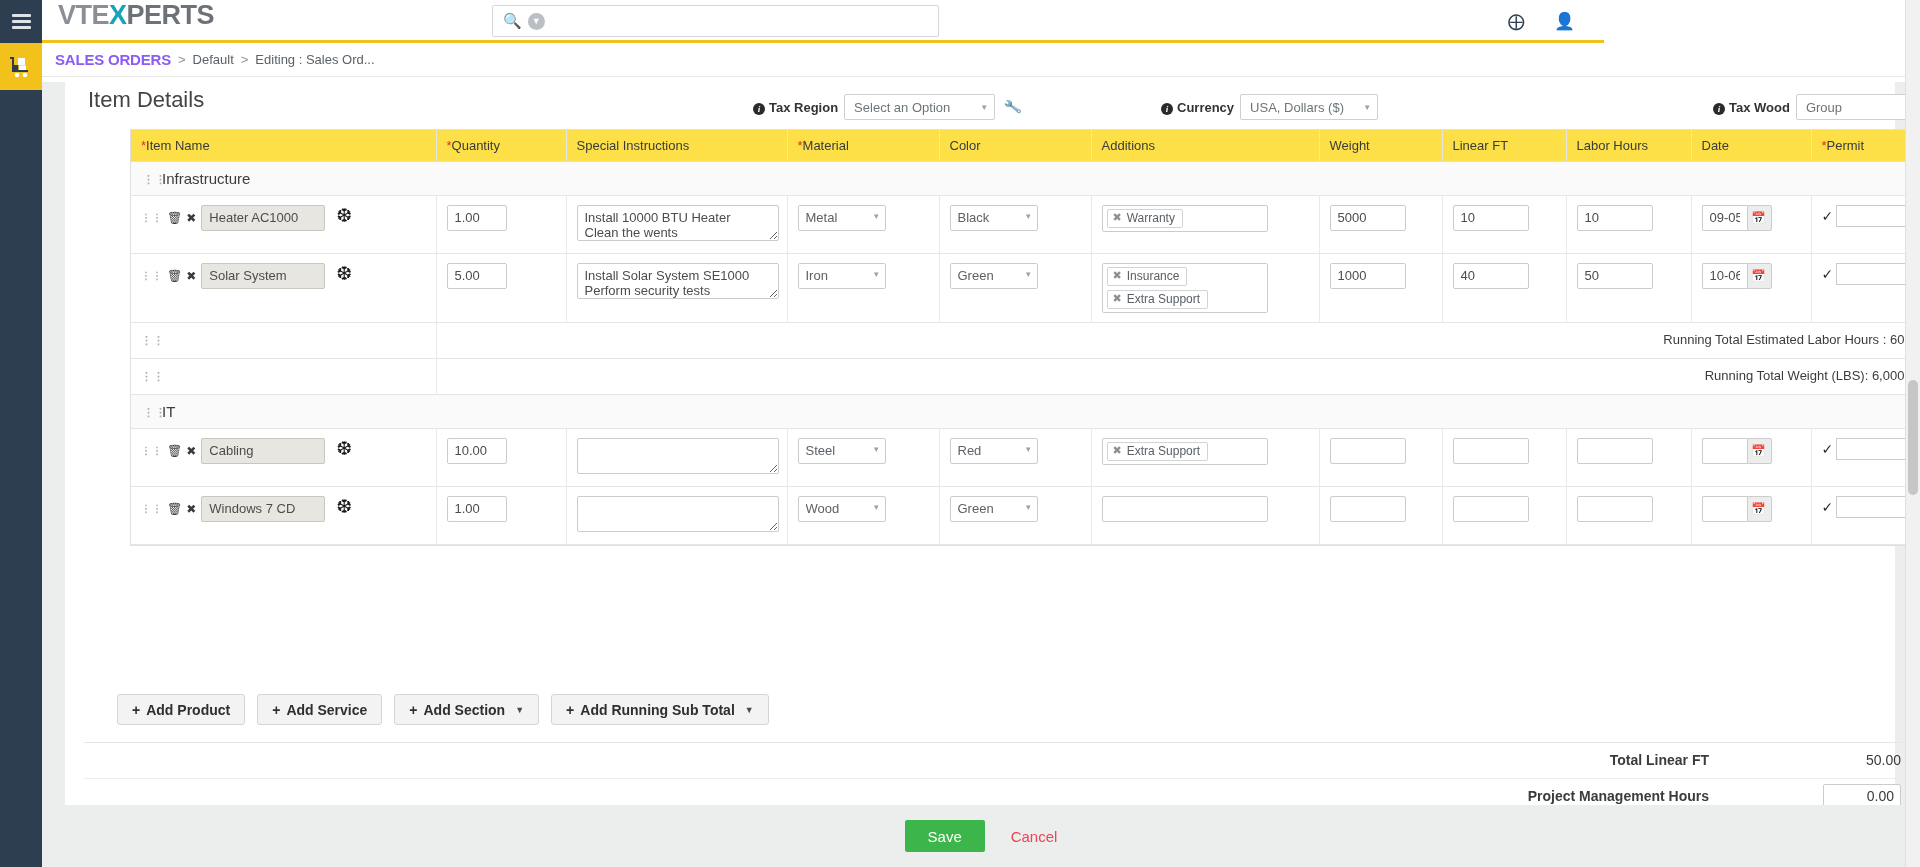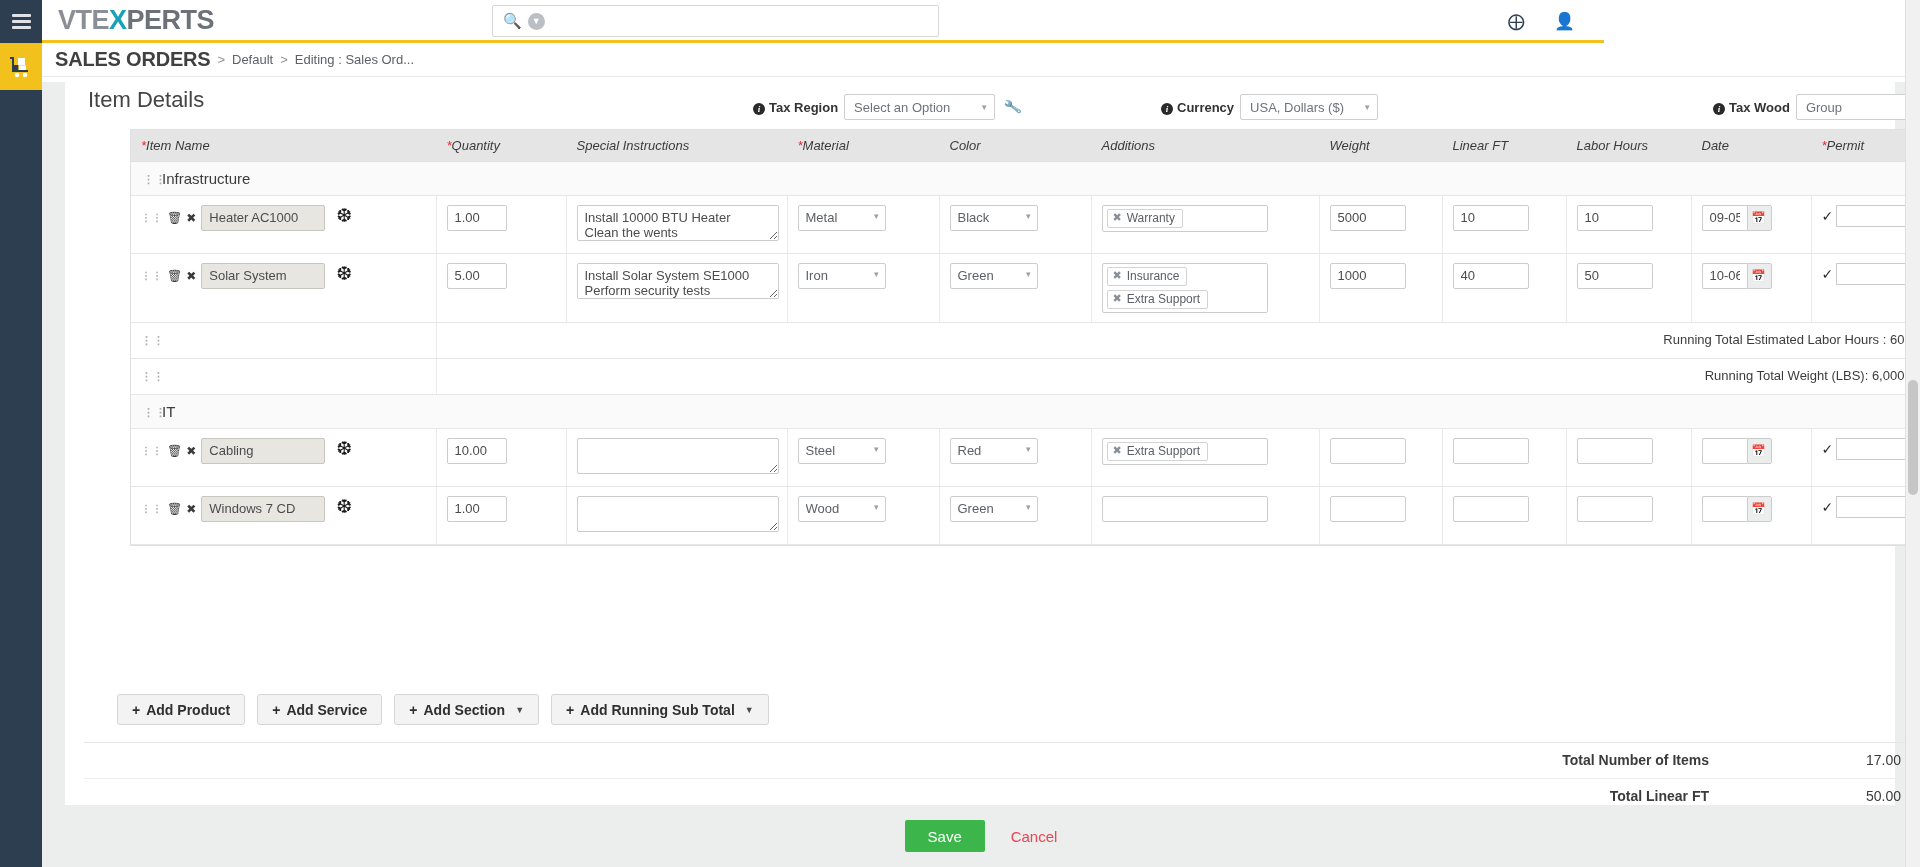--- a/index.html
+++ b/index.html
@@ -35,21 +35,21 @@
     display: flex; align-items: center; justify-content: center;
   }
   .rail-item.active { background: #f2c11c; }
 
   
   #topbar {
     position: absolute; left: 42px; top: 0;
     width: 1562px; height: 43px;
     background: #fff;
     border-bottom: 3px solid #f2c11c;
-    display: flex; align-items: center;
+    display: flex; align-items: flex-start;
   }
   #brand {
     margin-left: 16px;
     font-size: 27px;
     letter-spacing: -0.5px;
     font-weight: 600;
     color: #8a8f96;
     white-space: nowrap;
     user-select: none;
   }
@@ -91,21 +91,21 @@
   
   #breadcrumb {
     position: absolute; left: 42px; top: 43px;
     width: 1878px; height: 34px;
     background: #fff;
     display: flex; align-items: center;
     padding-left: 13px;
     border-bottom: 1px solid #e8e8e8;
   }
   #bc-module {
-    font-size: 20px; font-weight: 700; color: #404040;
+    font-size: 15px; font-weight: 700; color: #8b5cf6;
     letter-spacing: -0.2px;
   }
   .bc-sep { margin: 0 7px; color: #8b9096; font-size: 13px; }
   .bc-link { color: #5b6168; font-size: 13px; }
 
   
   #canvas {
     position: absolute; left: 42px; top: 82px;
     width: 1878px; height: 790px;
     background: #eceded;
@@ -165,23 +165,22 @@
   table.gt { border-collapse: collapse; width: 1800px; table-layout: fixed; }
   table.gt th {
     border-right: 1px solid #e4e4e4;
     border-bottom: 1px solid #e0e0e0;
     height: 31px;
     text-align: left;
     padding-left: 10px;
     font-weight: 400;
     font-size: 13px;
     color: #3b3b3b;
-    background: #e5e5e5;
+    background: #fde047;
     vertical-align: middle;
-    font-style: italic;
   }
   table.gt th .req { color: #e8272c; }
   table.gt td {
     border-right: 1px solid #eaeaea;
     border-bottom: 1px solid #e6e6e6;
     vertical-align: top;
     padding: 9px 8px 9px 10px;
     background: #fff;
   }
 
@@ -655,25 +654,20 @@
         </button>
       </div>
 
   </div>
 
   <div id="totals">
     <table class="tt">
       <tbody id="totals-body">
           <tr>
             <td class="tt-pad"></td>
-            <td class="tt-lbl">Total Number of Items</td>
-            <td class="tt-val">17.00</td>
-          </tr>
-          <tr>
-            <td class="tt-pad"></td>
             <td class="tt-lbl">Total Linear FT</td>
             <td class="tt-val">50.00</td>
           </tr>
           <tr>
             <td class="tt-pad"></td>
             <td class="tt-lbl">Project Management Hours</td>
             <td class="tt-val"><input value="0.00" style=""></td>
           </tr>
         </tbody>
     </table>

